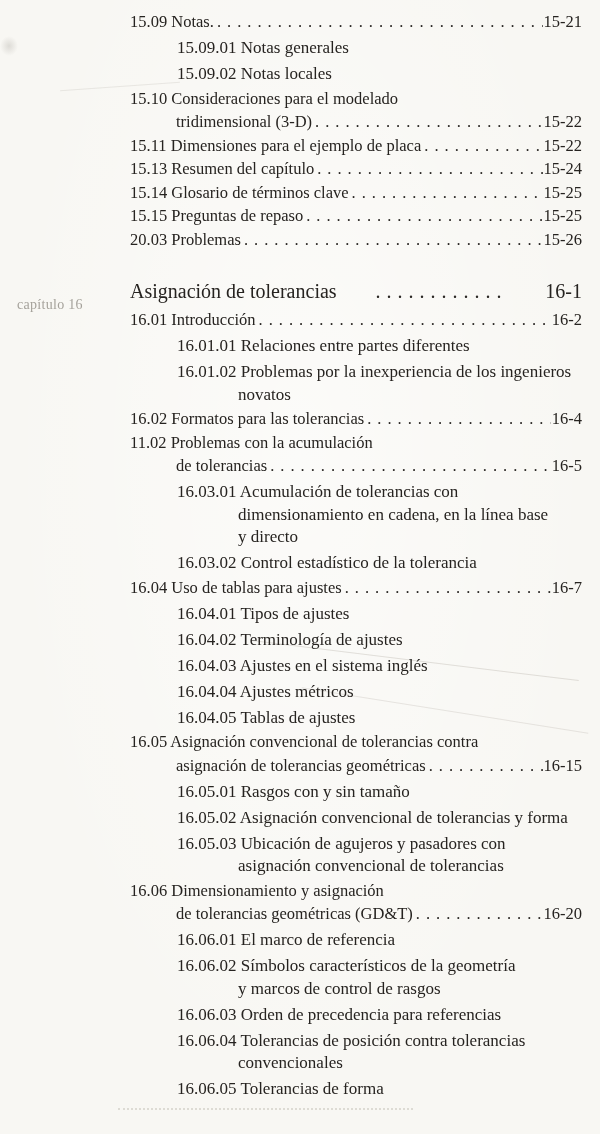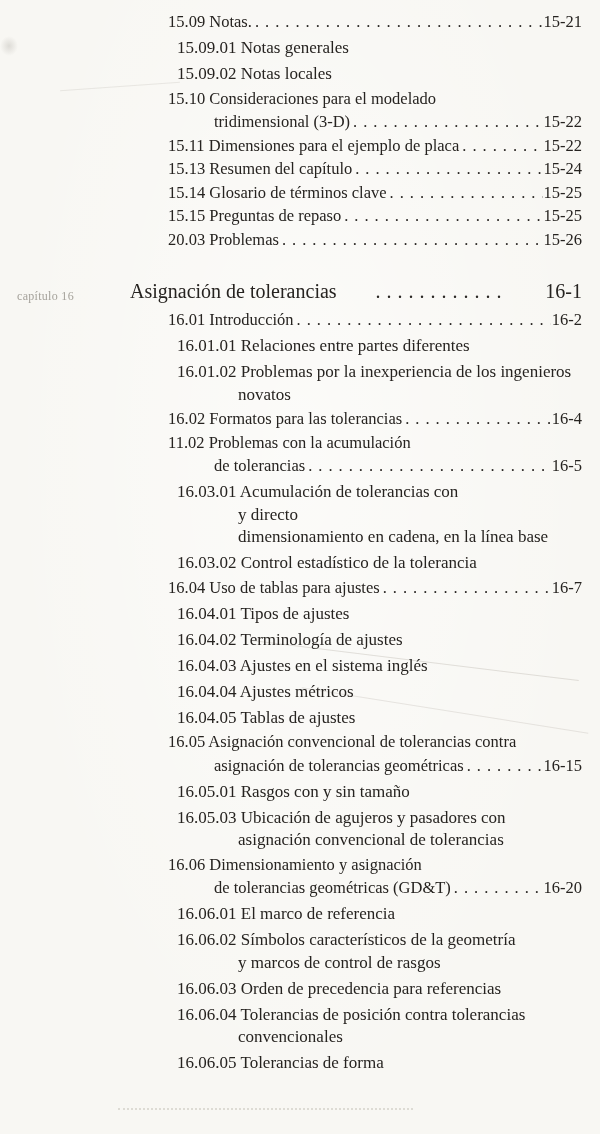--- a/index.html
+++ b/index.html
@@ -18,21 +18,21 @@
       #f8f7f3;
   }
   .toc {
     position: relative;
     margin-left: 130px;
     margin-right: 18px;
     padding-top: 10px;
   }
   .entry { position: relative; }
   .entry.section { font-size: 16.5px; }
-  .entry.section .line { line-height: 23.5px; margin-left: 38px; }
+  .entry.section .line { line-height: 23.5px; }
   .entry.subsection { font-size: 17px; margin-top: 3.5px; margin-bottom: 1px; padding-left: 47px; }
   .entry.subsection .line { line-height: 22.5px; }
   .entry.chapter { margin-top: 26px; margin-bottom: 3px; font-size: 20px; }
   .entry.chapter .line { line-height: 28px; gap: 36px; }
 
   .line { display: flex; align-items: baseline; }
   .line .txt { white-space: nowrap; }
   
   .entry.section .line.cont { padding-left: 46px; }
   .entry.subsection .line.cont { padding-left: 61px; }
@@ -48,22 +48,22 @@
   .leader::after {
     content: "................................................................................";
     letter-spacing: 6px;
     color: #2b2825;
   }
   .pgnum { white-space: nowrap; }
 
   .gutter-label {
     position: absolute;
     left: -113px;
-    top: 12px;
-    font-size: 12px;
+    top: 20px;
+    font-size: 14px;
     color: #a5a29b;
     letter-spacing: 0.3px;
     white-space: nowrap;
   }
 
   
   .artifact { position: absolute; pointer-events: none; }
   .smudge-left {
     left: 0; top: 36px; width: 18px; height: 20px;
     background: radial-gradient(ellipse, rgba(160,156,148,0.30) 0%, rgba(160,156,148,0) 70%);
@@ -204,25 +204,25 @@
           <span class="txt">de tolerancias</span>
           <span class="leader"></span>
           <span class="pgnum">16-5</span>
         </div>
       </div>
       <div class="entry subsection">
         <div class="line">
           <span class="txt">16.03.01 Acumulación de tolerancias con</span>
         </div>
         <div class="line cont">
+          <span class="txt">dimensionamiento en cadena, en la línea base</span>
+        </div>
+        <div class="line cont">
           <span class="txt">y directo</span>
         </div>
-        <div class="line cont">
-          <span class="txt">dimensionamiento en cadena, en la línea base</span>
-        </div>
       </div>
       <div class="entry subsection">
         <div class="line">
           <span class="txt">16.03.02 Control estadístico de la tolerancia</span>
         </div>
       </div>
       <div class="entry section">
         <div class="line">
           <span class="txt">16.04 Uso de tablas para ajustes</span>
           <span class="leader"></span>
@@ -260,20 +260,25 @@
         </div>
         <div class="line cont">
           <span class="txt">asignación de tolerancias geométricas</span>
           <span class="leader"></span>
           <span class="pgnum">16-15</span>
         </div>
       </div>
       <div class="entry subsection">
         <div class="line">
           <span class="txt">16.05.01 Rasgos con y sin tamaño</span>
+        </div>
+      </div>
+      <div class="entry subsection">
+        <div class="line">
+          <span class="txt">16.05.02 Asignación convencional de tolerancias y forma</span>
         </div>
       </div>
       <div class="entry subsection">
         <div class="line">
           <span class="txt">16.05.03 Ubicación de agujeros y pasadores con</span>
         </div>
         <div class="line cont">
           <span class="txt">asignación convencional de tolerancias</span>
         </div>
       </div>

